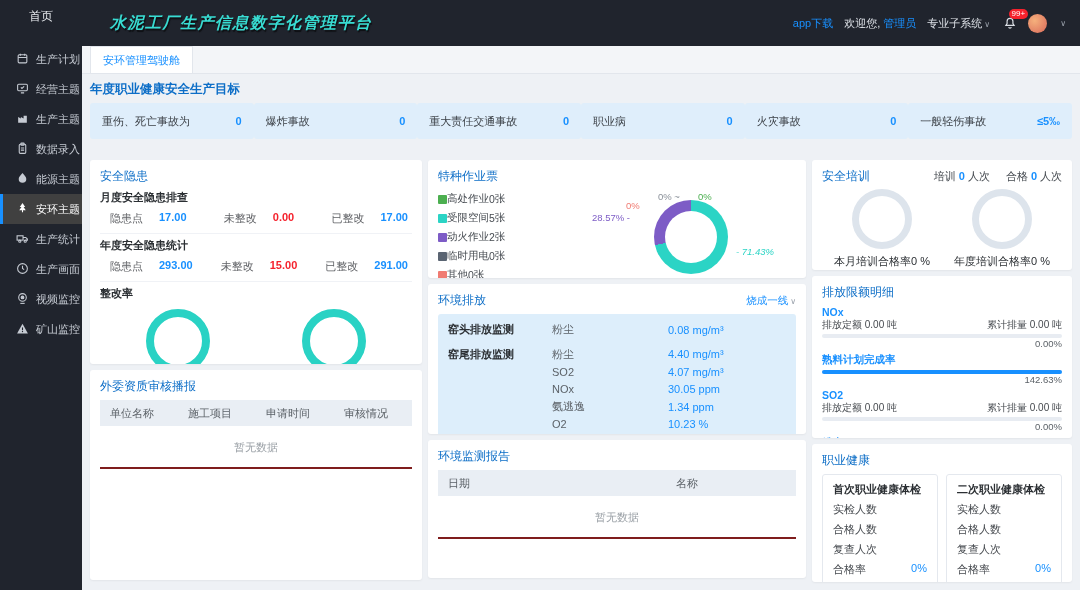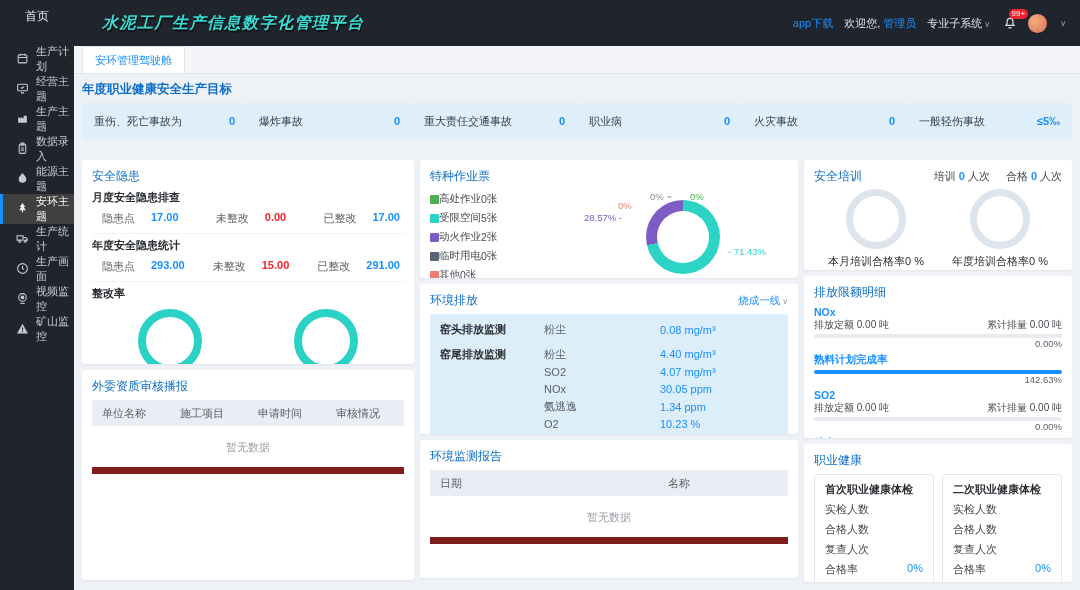--- a/index.html
+++ b/index.html
@@ -1,20 +1,20 @@
 <!DOCTYPE html>
 <html><head>
 <meta charset="utf-8">
 <style>
 *{box-sizing:border-box;margin:0;padding:0}
 html,body{width:1080px;height:590px;overflow:hidden}
 body{font-family:"Liberation Sans","DejaVu Sans",sans-serif;background:#eef1f5;font-size:11px;color:#33383e}
 .app{display:flex;width:1080px;height:590px}
 
-.sidebar{width:74px;background:#20242d;color:#c6cbd3;flex-shrink:0;display:flex;flex-direction:column}
+.sidebar{width:82px;background:#20242d;color:#c6cbd3;flex-shrink:0;display:flex;flex-direction:column}
 .side-home{height:32px;line-height:32px;text-align:center;font-size:12px;color:#e6e9ed;cursor:pointer}
 .side-nav{padding-top:12px}
 .side-item{display:flex;align-items:center;gap:7px;height:30px;padding-left:13px;font-size:11px;cursor:pointer;border-left:3px solid transparent}
 .side-item svg{width:13px;height:13px;flex-shrink:0}
 .side-item.active{background:#404040;color:#fff;border-left-color:#1890ff}
 
 .main{flex:1;display:flex;flex-direction:column;min-width:0}
 .topbar{height:46px;background:#20242d;display:flex;align-items:center;padding:0 14px;flex-shrink:0}
 .app-title{color:#38dcd2;font-weight:bold;font-style:italic;font-size:16px;letter-spacing:1.5px;margin-left:14px;text-shadow:1px 2px 1px rgba(0,0,0,.6)}
 .top-right{margin-left:auto;display:flex;align-items:center;gap:11px;font-size:11px;color:#dde1e7}
@@ -49,21 +49,21 @@
 .gauge-row{display:flex;justify-content:space-around;margin-top:8px}
 .gauge{display:flex;flex-direction:column;align-items:center}
 .ring{width:64px;height:64px;border-radius:50%;border:8px solid #29d2c4}
 .ring.gray{border-color:#dde4ec;width:60px;height:60px;border-width:7px}
 .gauge-lab{margin-top:5px;color:#2b2f33}
 
 .p-out{height:210px}.p-report{height:138px}
 .thead{display:flex;background:#e9eef4;height:26px;align-items:center;color:#5c6268}
 .thead span{flex:1;padding-left:10px}
 .thead .tc{text-align:center;padding-left:0}
-.tempty{text-align:center;color:#9aa0a6;padding:14px 0 12px;border-bottom:7px solid #7f1d1d}
+.tempty{text-align:center;color:#9aa0a6;padding:14px 0 12px;border-bottom:2px solid #7f1d1d}
 
 .p-permit{height:118px}
 .permit-body{display:flex}
 .legend{display:flex;flex-direction:column;gap:5px;padding-top:2px}
 .leg-item{display:flex;align-items:center;gap:0;font-size:10.5px;color:#454a50}
 .sw{width:9px;height:9px;border-radius:1px;flex-shrink:0}
 .donut-wrap{position:relative;width:210px;height:90px;margin-left:auto;margin-right:6px}
 .donut{position:absolute;left:74px;top:10px;width:74px;height:74px;border-radius:50%;background:#2bd4c5}
 .donut::after{content:"";position:absolute;inset:11px;background:#fff;border-radius:50%}
 .co{position:absolute;font-size:9.5px;white-space:nowrap}
@@ -329,21 +329,21 @@
                     <span>其他</span>
                     <span>0</span>
                     <span>张</span>
                   </div>
               </div>
               <div class="donut-wrap">
                 <span class="co co1" style="color: rgb(240, 123, 114);">0%</span>
                 <span class="co co2" style="color: rgb(138, 144, 153);">0% ~</span>
                 <span class="co co3" style="color: rgb(76, 175, 80);">0%</span>
                 <span class="co co4" style="color: rgb(125, 92, 198);">28.57% -</span>
-                <span class="co co5" style="color: rgb(43, 212, 197);">- 71.43%</span>
+                <span class="co co5" style="color: rgb(43, 212, 197); font-style: italic;">- 71.43%</span>
                 <div class="donut" style="background: conic-gradient(rgb(43, 212, 197) 0%, rgb(43, 212, 197) 71.43%, rgb(125, 92, 198) 71.43%, rgb(125, 92, 198) 100%);"></div>
               </div>
             </div>
           </div>
 
           <div class="panel p-emission">
             <div class="em-head">
               <div class="ptitle" style="margin-bottom:0">环境排放</div>
               <span class="em-sel"><span>烧成一线</span><span class="chev">∨</span></span>
             </div>

